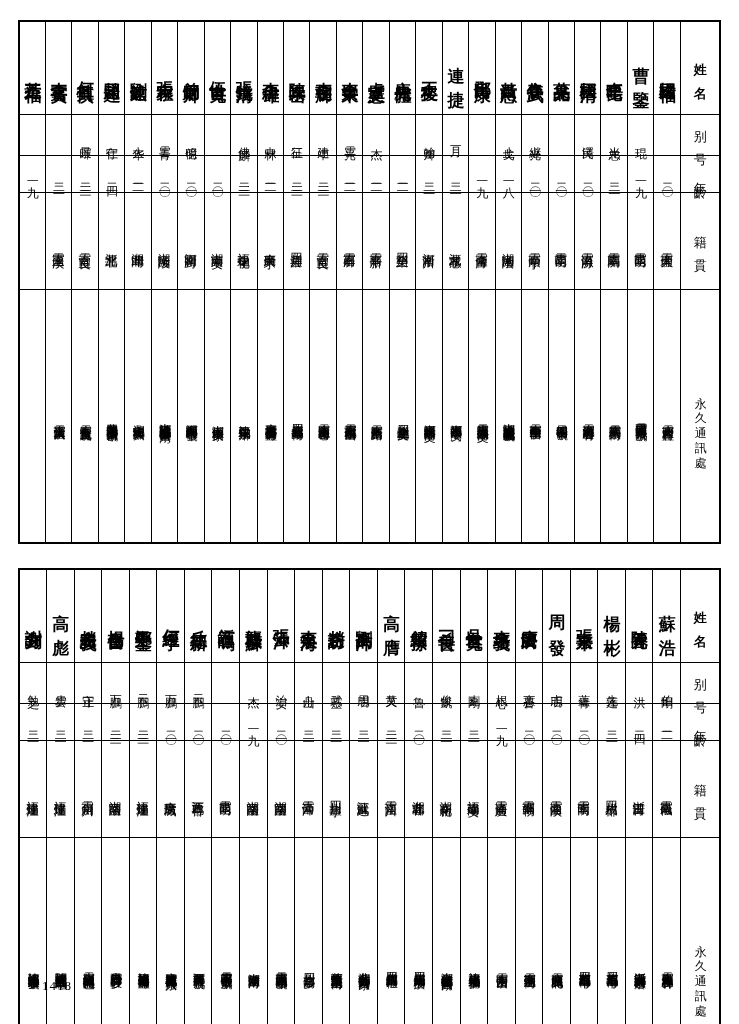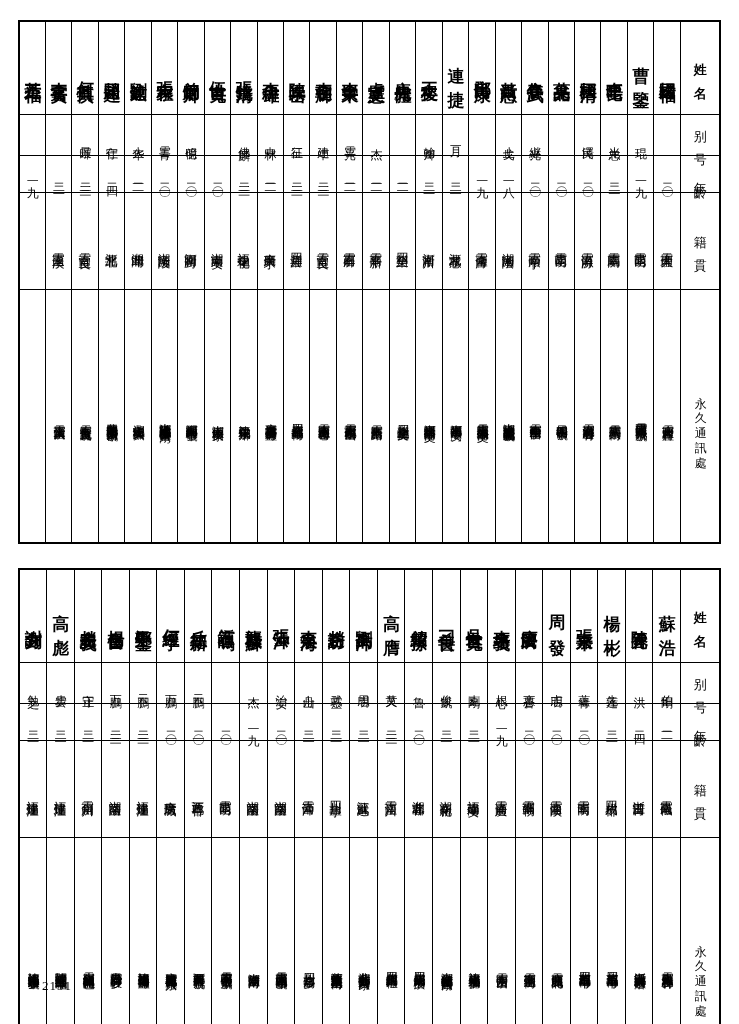--- a/index.html
+++ b/index.html
@@ -463,14 +463,14 @@
         <td class="addr-cell">
             <span class="vw">雲南鳳儀人和乡正祥村</span>
           </td>
         <td class="addr-cell hdr-col hdr-addr">
             <span class="vw">永 久 通 訊 處</span>
           </td>
       </tr>
     </tbody>
   </table>
 
-  <div class="pagenum">2131</div>
+  <div class="pagenum">1418</div>
 </div>
 
 </body></html>

